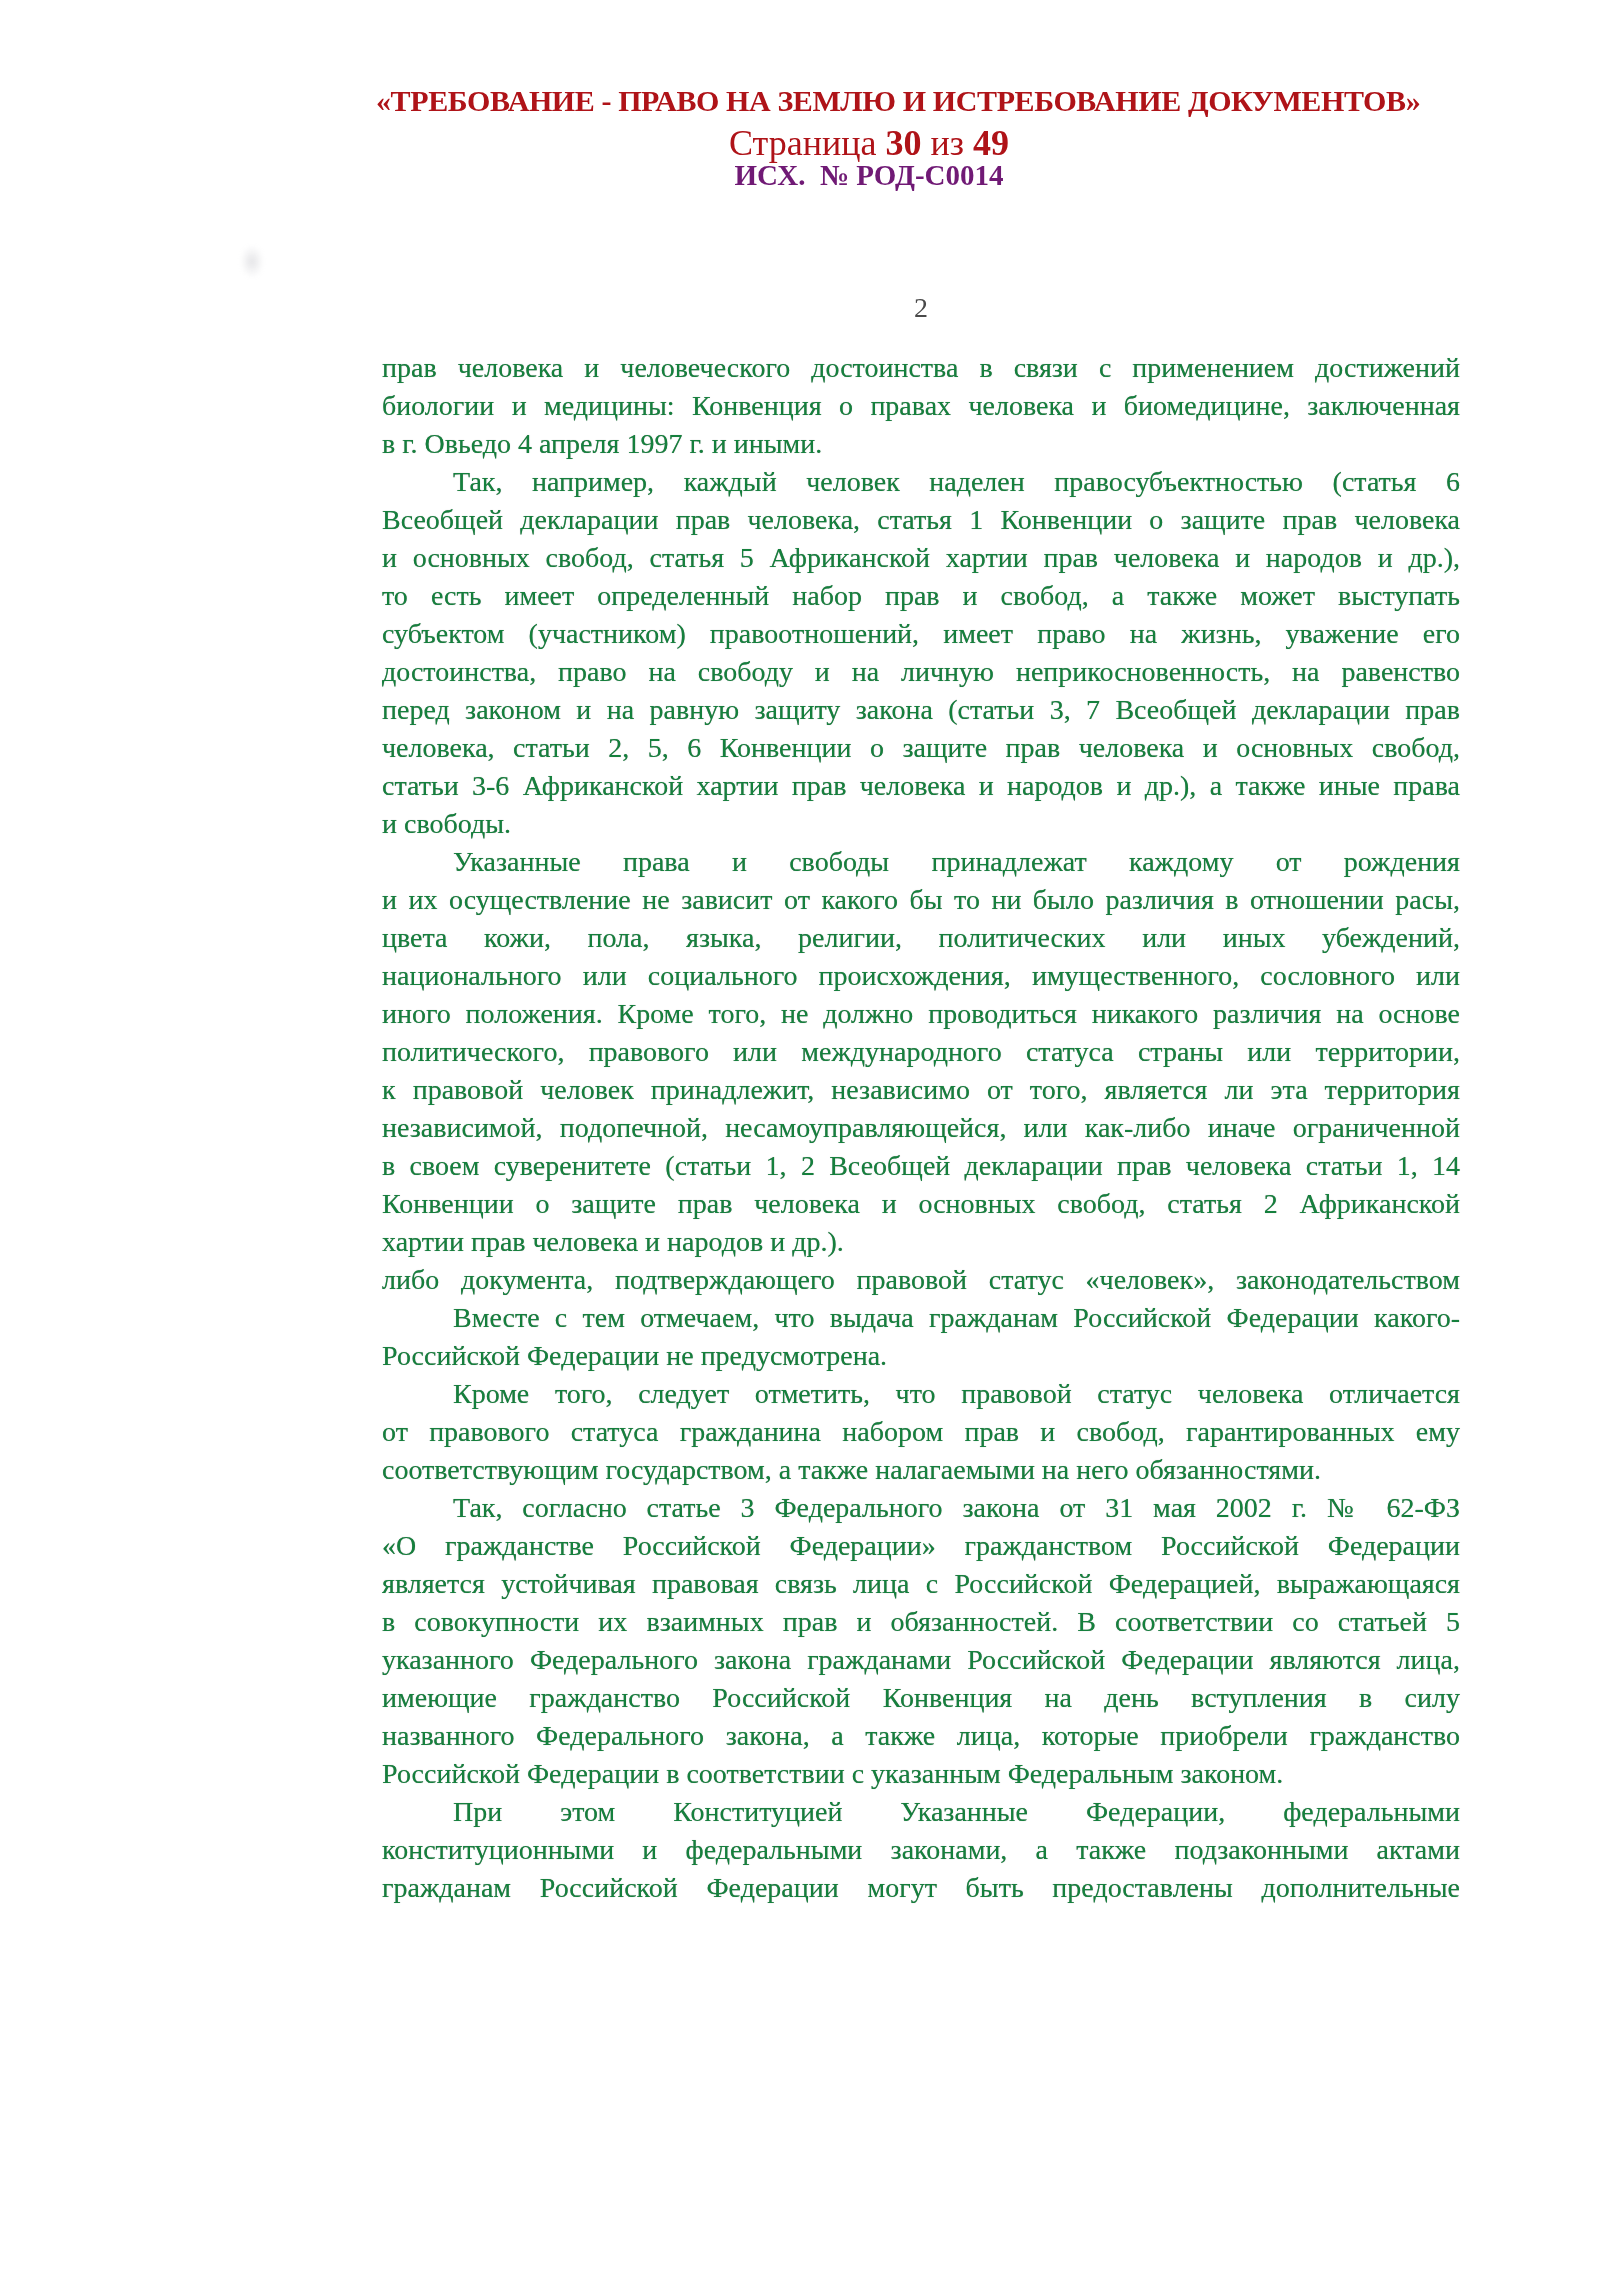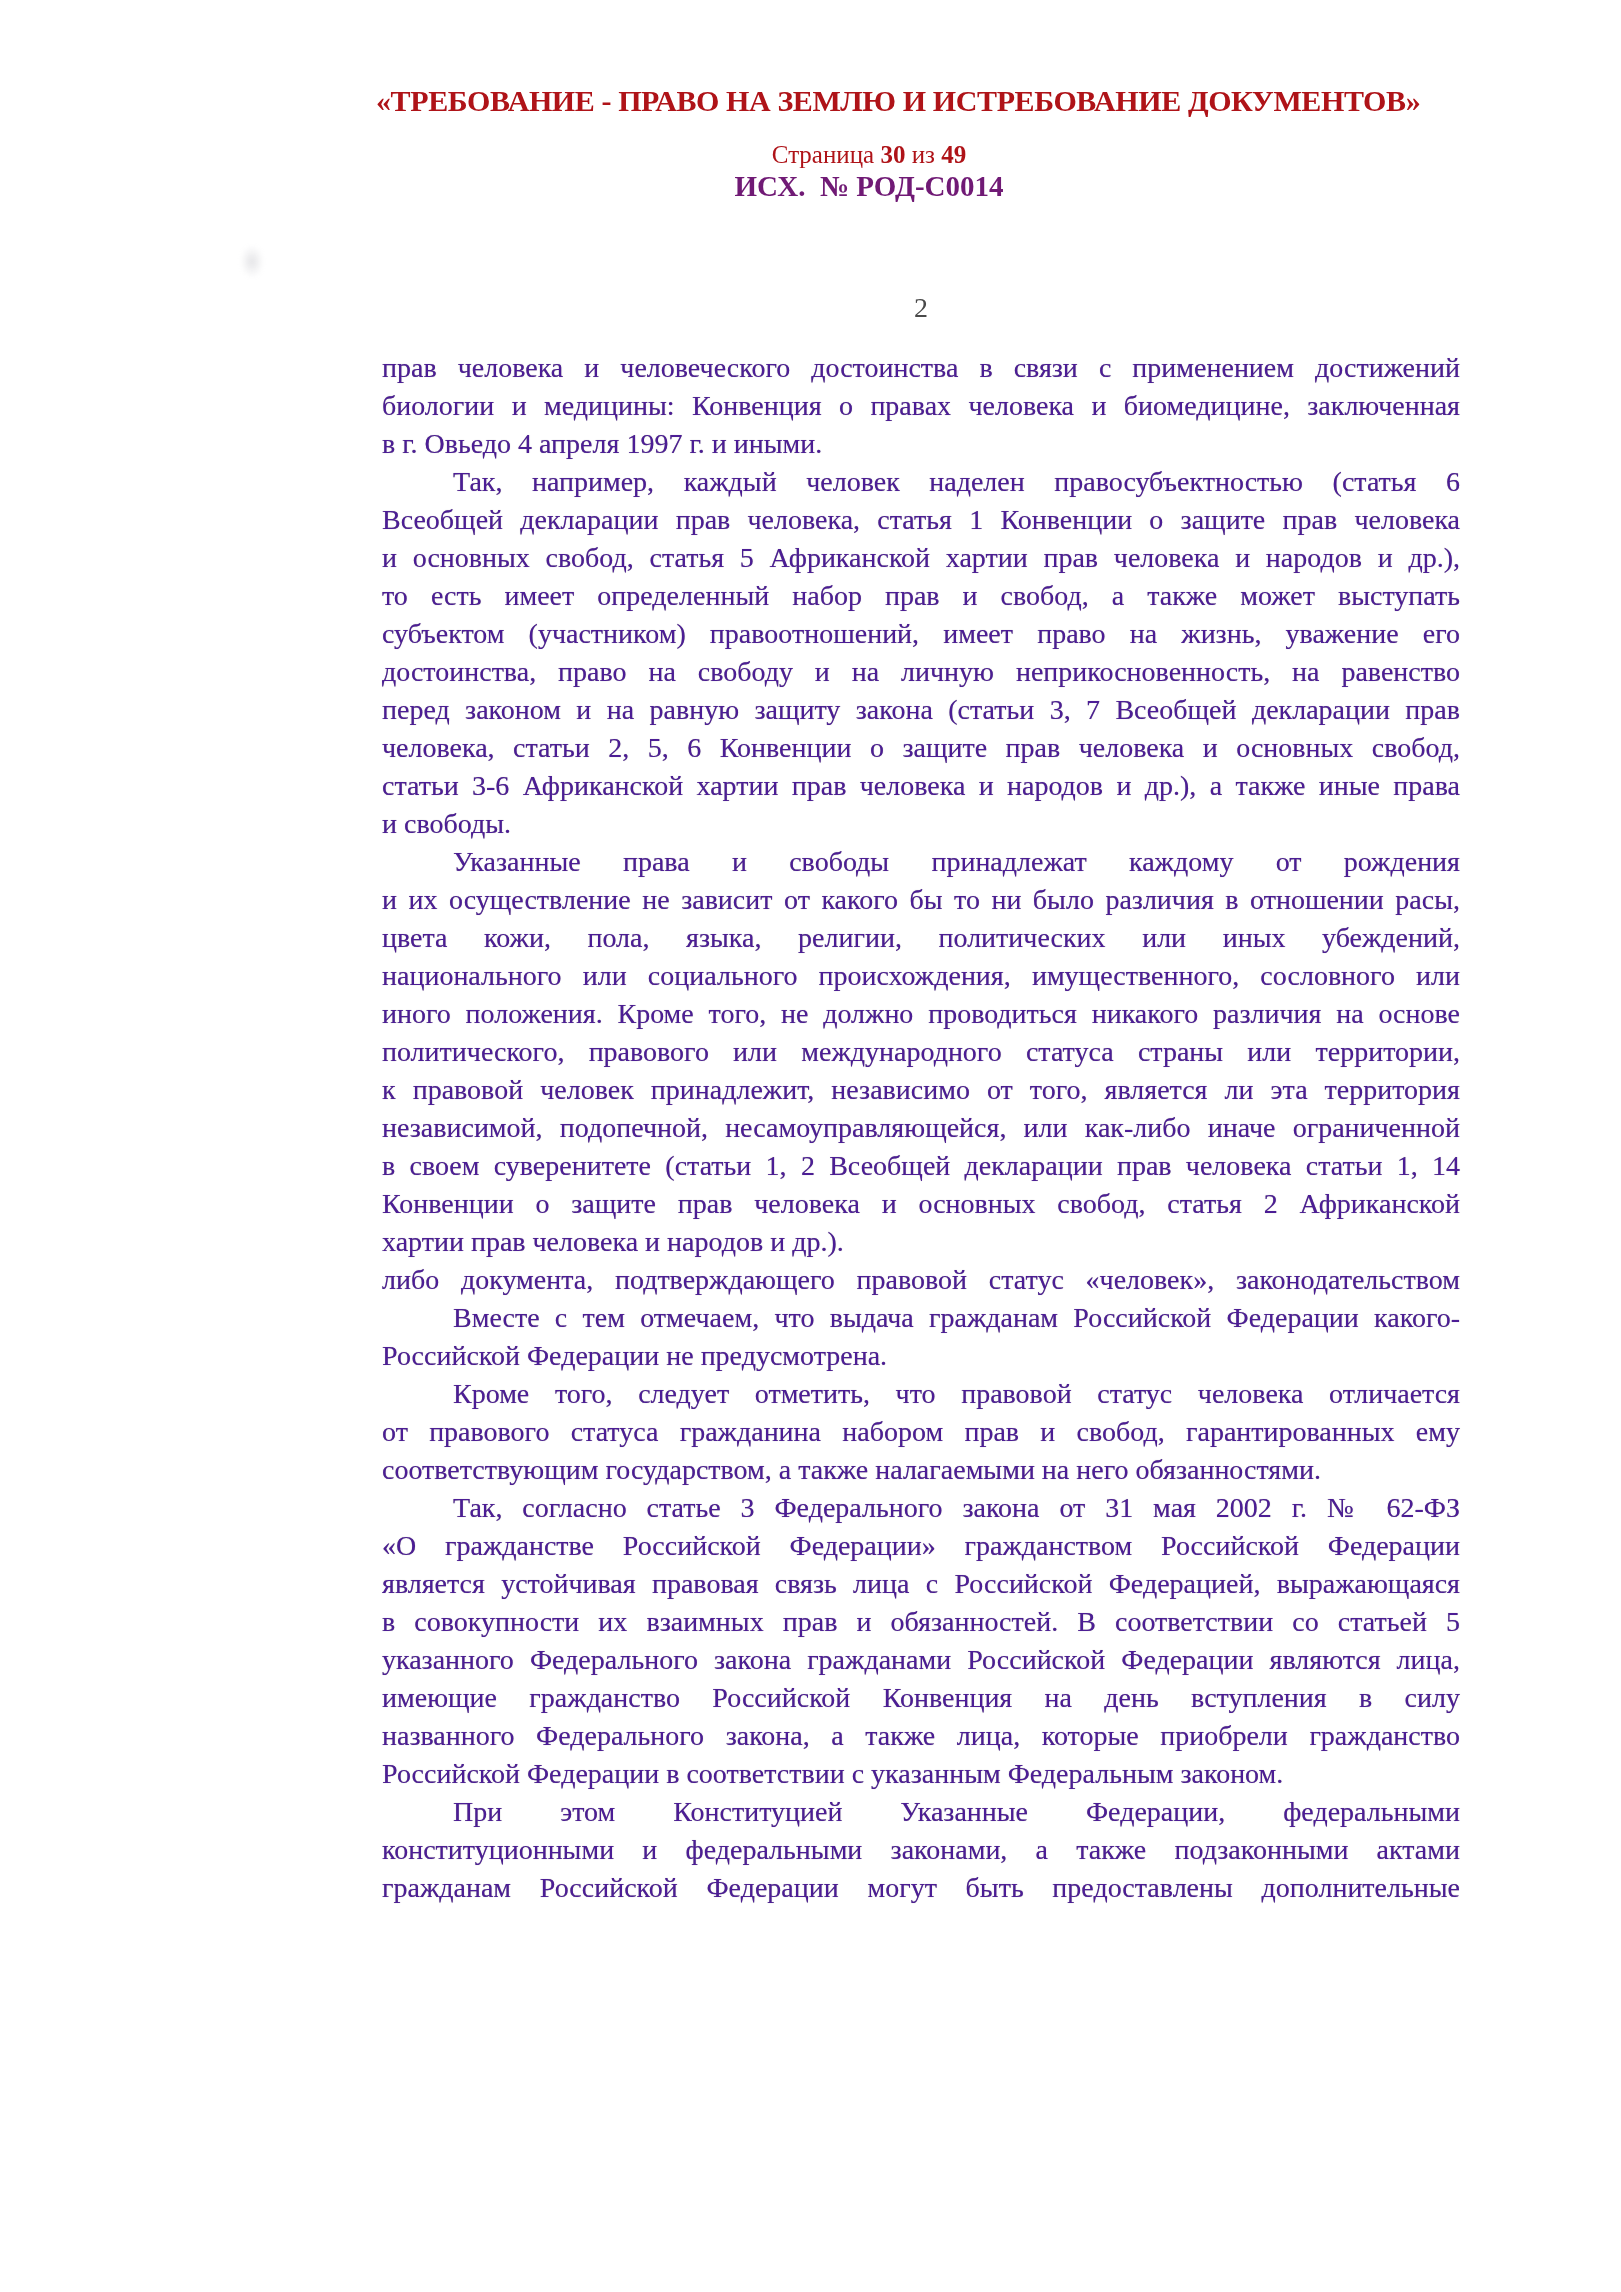--- a/index.html
+++ b/index.html
@@ -21,23 +21,23 @@
     color:#af1318;
   }
   .h-title{
     font-size:30px;
     font-weight:bold;
     line-height:34px;
     letter-spacing:-0.4px;
     white-space:nowrap;
   }
   .h-page{
-    font-size:25px;
+    font-size:36px;
     line-height:31px;
-    margin-top:21px;
+    margin-top:10px;
   }
   .h-page b{font-weight:bold;}
   .h-ref{
     font-size:29px;
     font-weight:bold;
     line-height:33px;
     color:#701a75;
     white-space:pre;
   }
   .smudge{
@@ -58,21 +58,21 @@
     font-size:28px;
     color:#4a4a4a;
   }
   .body-text{
     position:absolute;
     left:382px;
     top:349px;
     width:1078px;
     font-size:28px;
     line-height:38px;
-    color:#4c1d95;
+    color:#15803d;
     text-shadow:0 0 0.7px rgba(50,50,50,0.55);
   }
   .line{
     text-align:justify;
     text-align-last:justify;
   }
   .line.first{ text-indent:71px; }
   .line.last{ text-align-last:left; }
 </style>
 </head>

